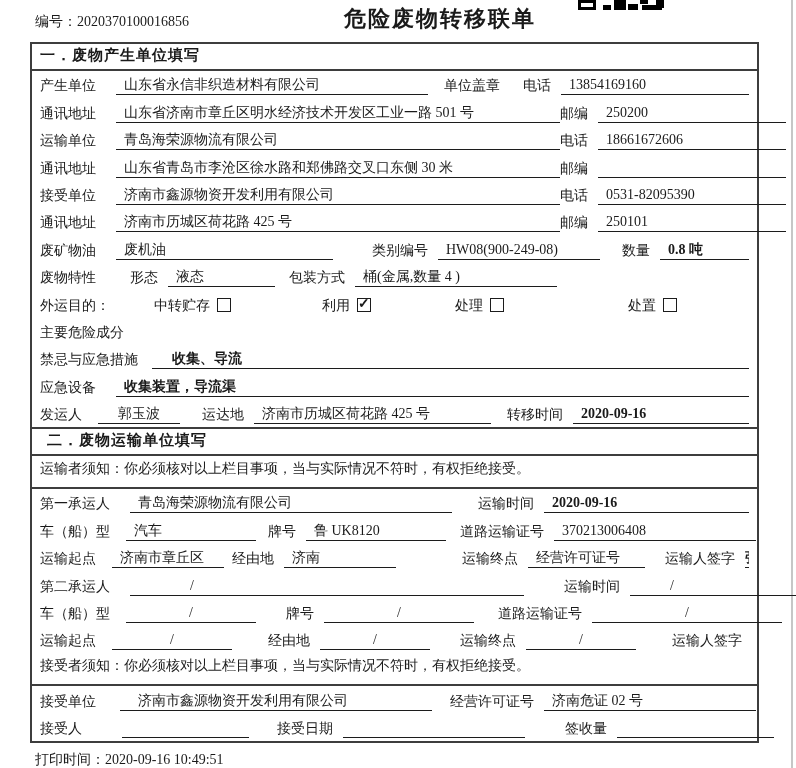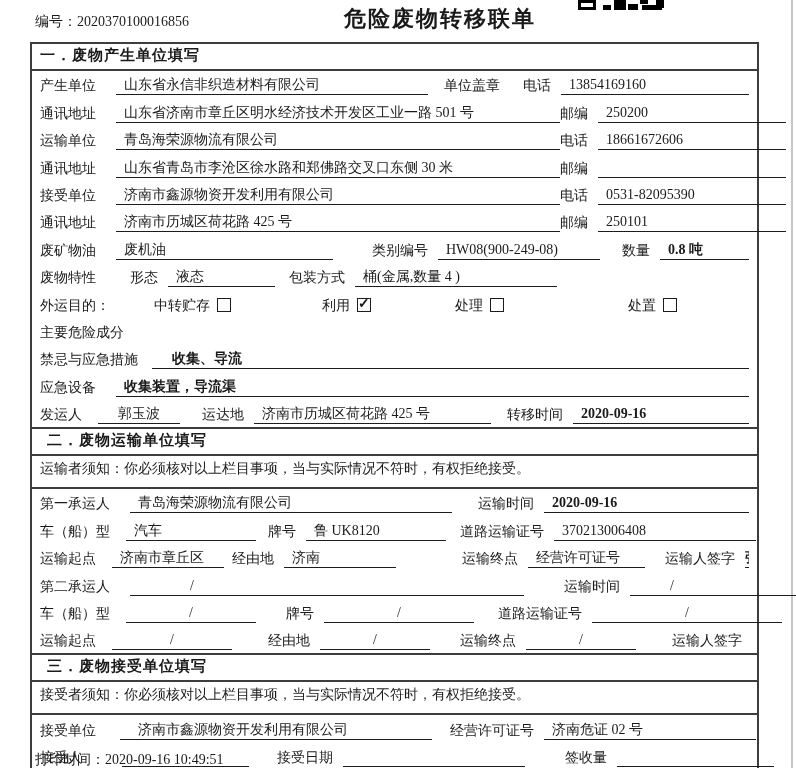--- a/index.html
+++ b/index.html
@@ -224,21 +224,20 @@
     <span class="lbl" style="width:62px">运输起点</span>
     <span class="val ctr" style="width:120px">/</span>
     <span class="lbl" style="margin-left:36px">经由地</span>
     <span class="val ctr" style="width:110px">/</span>
     <span class="lbl" style="margin-left:30px">运输终点</span>
     <span class="val ctr" style="width:110px">/</span>
     <span class="lbl" style="margin-left:36px">运输人签字</span>
     <span class="val ctr fill">/</span>
   </div>
 
-  <div class="sec-h mid">三．废物接受单位填写</div>
   <div class="notice">接受者须知：你必须核对以上栏目事项，当与实际情况不符时，有权拒绝接受。</div>
 
   <div class="row">
     <span class="lbl" style="width:70px">接受单位</span>
     <span class="val" style="width:290px;padding-left:18px">济南市鑫源物资开发利用有限公司</span>
     <span class="lbl" style="margin-left:18px">经营许可证号</span>
     <span class="val" style="width:200px">济南危证 02 号</span>
   </div>
 
   <div class="row">

